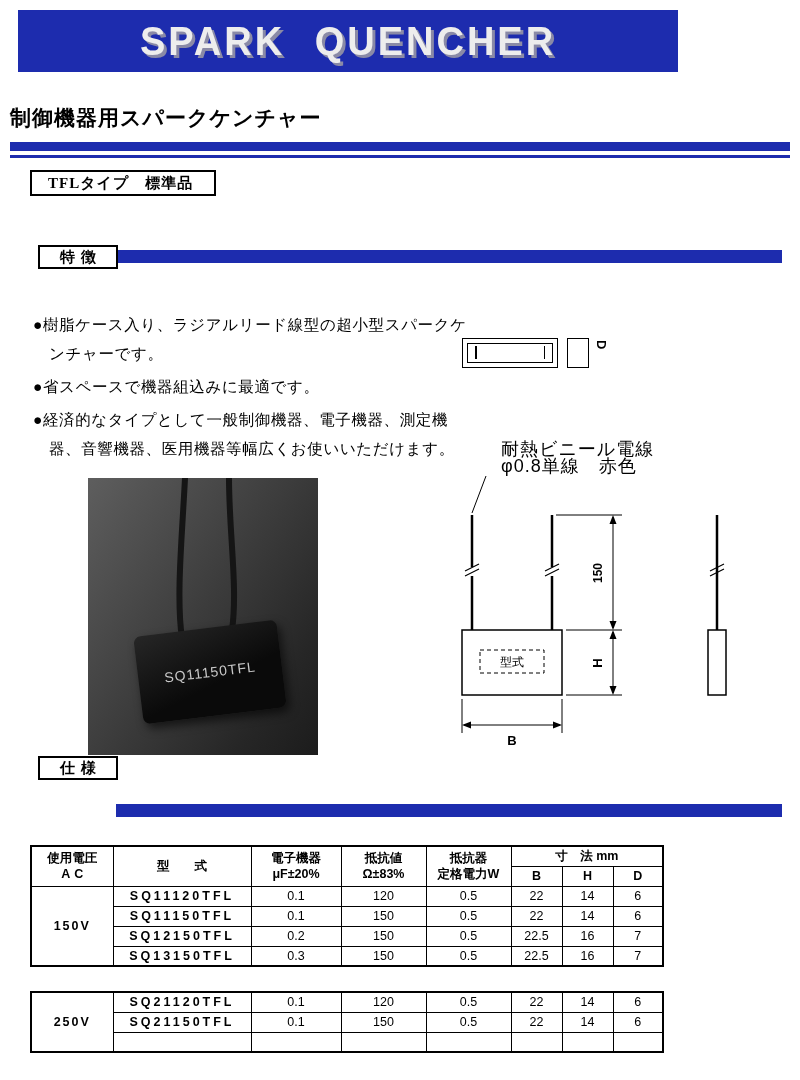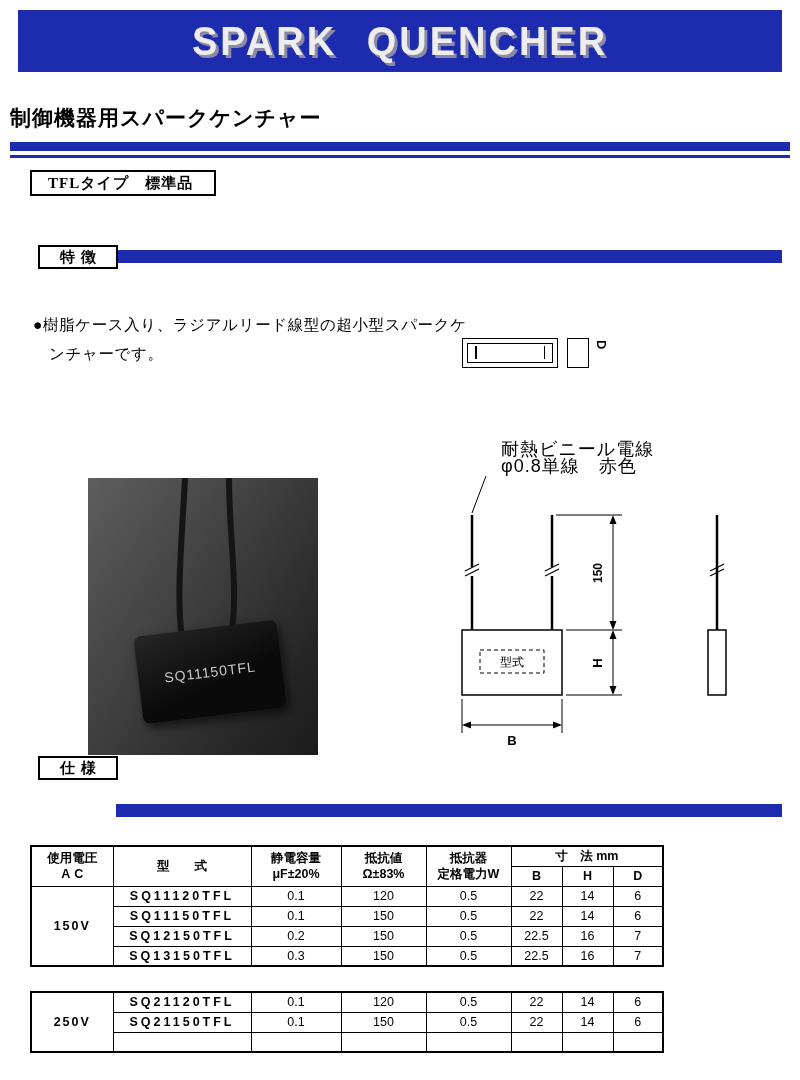--- a/index.html
+++ b/index.html
@@ -7,21 +7,21 @@
   body {
     position: relative;
     background: #ffffff;
     color: #000;
     font-family: "Liberation Sans", "DejaVu Sans", sans-serif;
     overflow: hidden;
   }
 
   
   .banner {
-    position: absolute; left: 18px; top: 10px; width: 764px; height: 62px;
+    position: absolute; left: 18px; top: 10px; width: 660px; height: 62px;
     background: #1d2cae;
     display: flex; align-items: center; justify-content: center;
   }
   .banner-text {
     font-size: 38px; font-weight: bold; letter-spacing: 3px; word-spacing: 16px;
     color: #ededed;
     text-shadow: 3px 3px 0 #8a8aa6;
     transform: scaleY(1.08);
   }
 
@@ -128,20 +128,22 @@
 <div class="main-heading">制御機器用スパークケンチャー</div>
 <div class="bar-thick"></div>
 <div class="bar-thin"></div>
 <div class="type-box">TFLタイプ　標準品</div>
 
 <div class="sec-bar features-bar"></div>
 <div class="sec-box features-box">特徴</div>
 
 <div class="features-list">
   <p class="feature">●樹脂ケース入り、ラジアルリード線型の超小型スパークケンチャーです。</p>
+  <p class="feature">●省スペースで機器組込みに最適です。</p>
+  <p class="feature">●経済的なタイプとして一般制御機器、電子機器、測定機器、音響機器、医用機器等幅広くお使いいただけます。</p>
 </div>
 
 <div class="tv-outer">
   <div class="tv-inner"></div>
   <div class="tv-tick l"></div>
   <div class="tv-tick r"></div>
 </div>
 <div class="tv-side"></div>
 <div class="tv-d">D</div>
 
@@ -225,21 +227,21 @@
       <col style="width:50px">
   </colgroup>
   <tbody>
       <tr>
     <th rowspan="2">
       <div>使用電圧</div>
       <div class="spaced">AC</div>
     </th>
     <th rowspan="2">型　　式</th>
     <th rowspan="2">
-      <div>静電容量</div>
+      <div>電子機器</div>
       <div>μF±20%</div>
     </th>
     <th rowspan="2">
       <div>抵抗値</div>
       <div>Ω±83%</div>
     </th>
     <th rowspan="2">
       <div>抵抗器</div>
       <div>定格電力W</div>
     </th>

